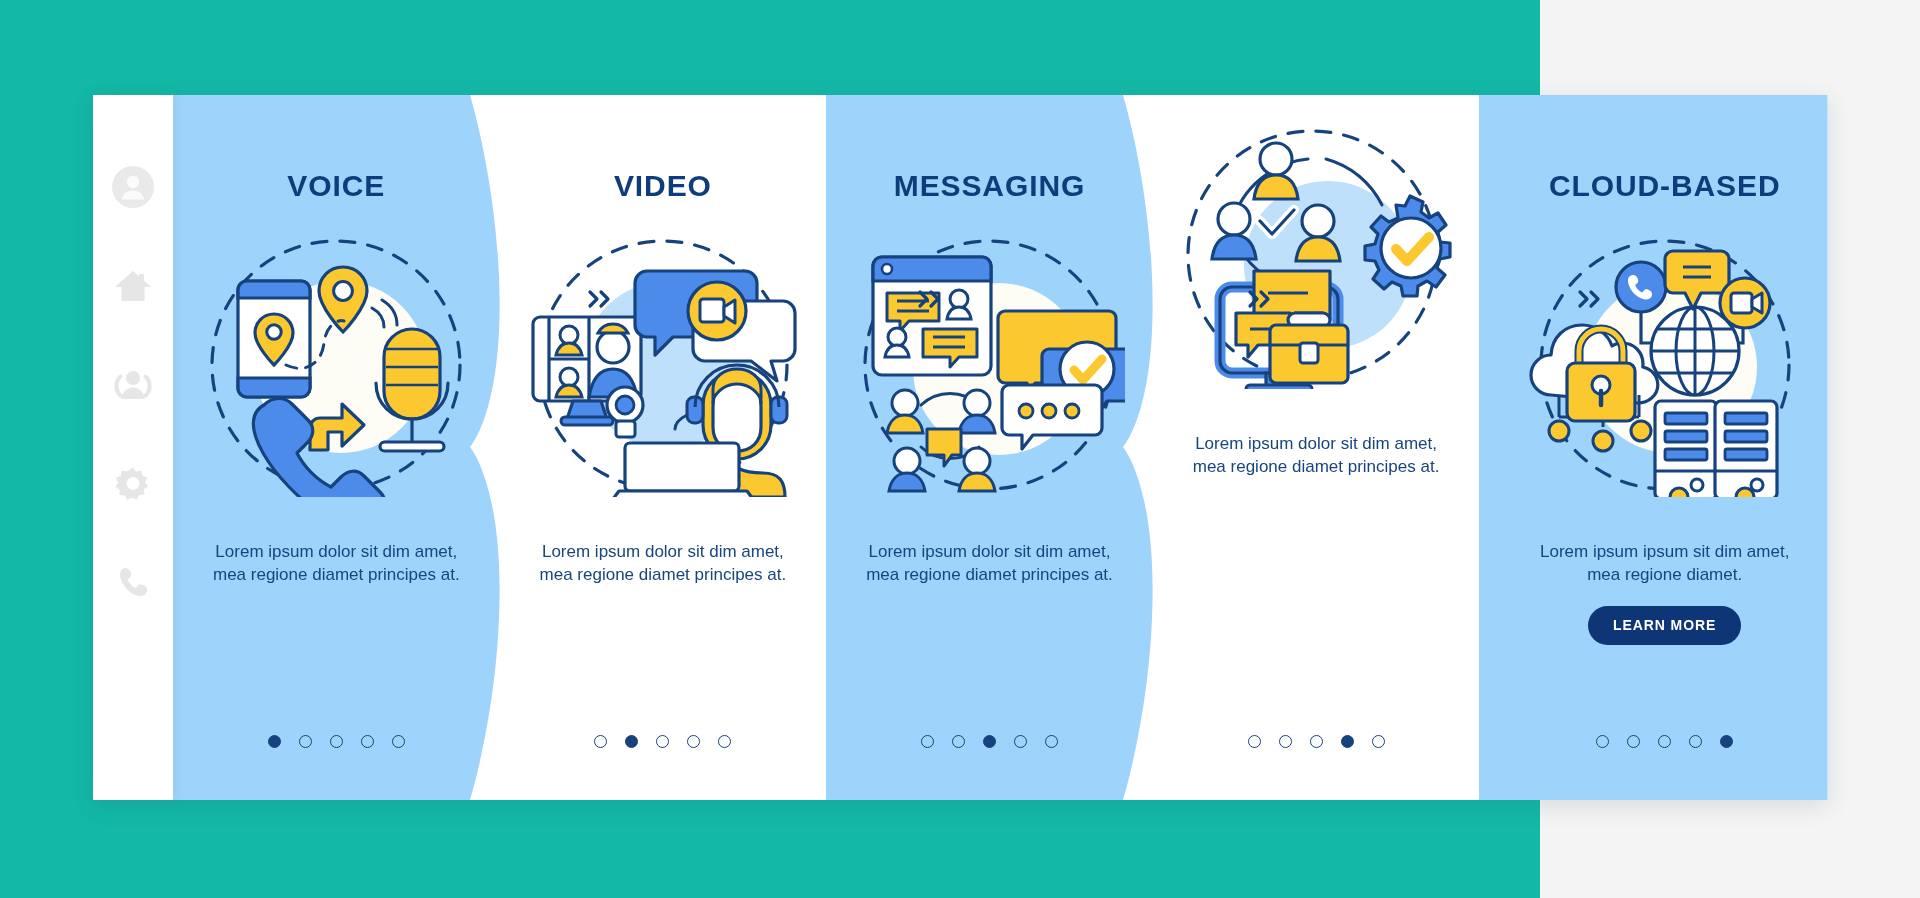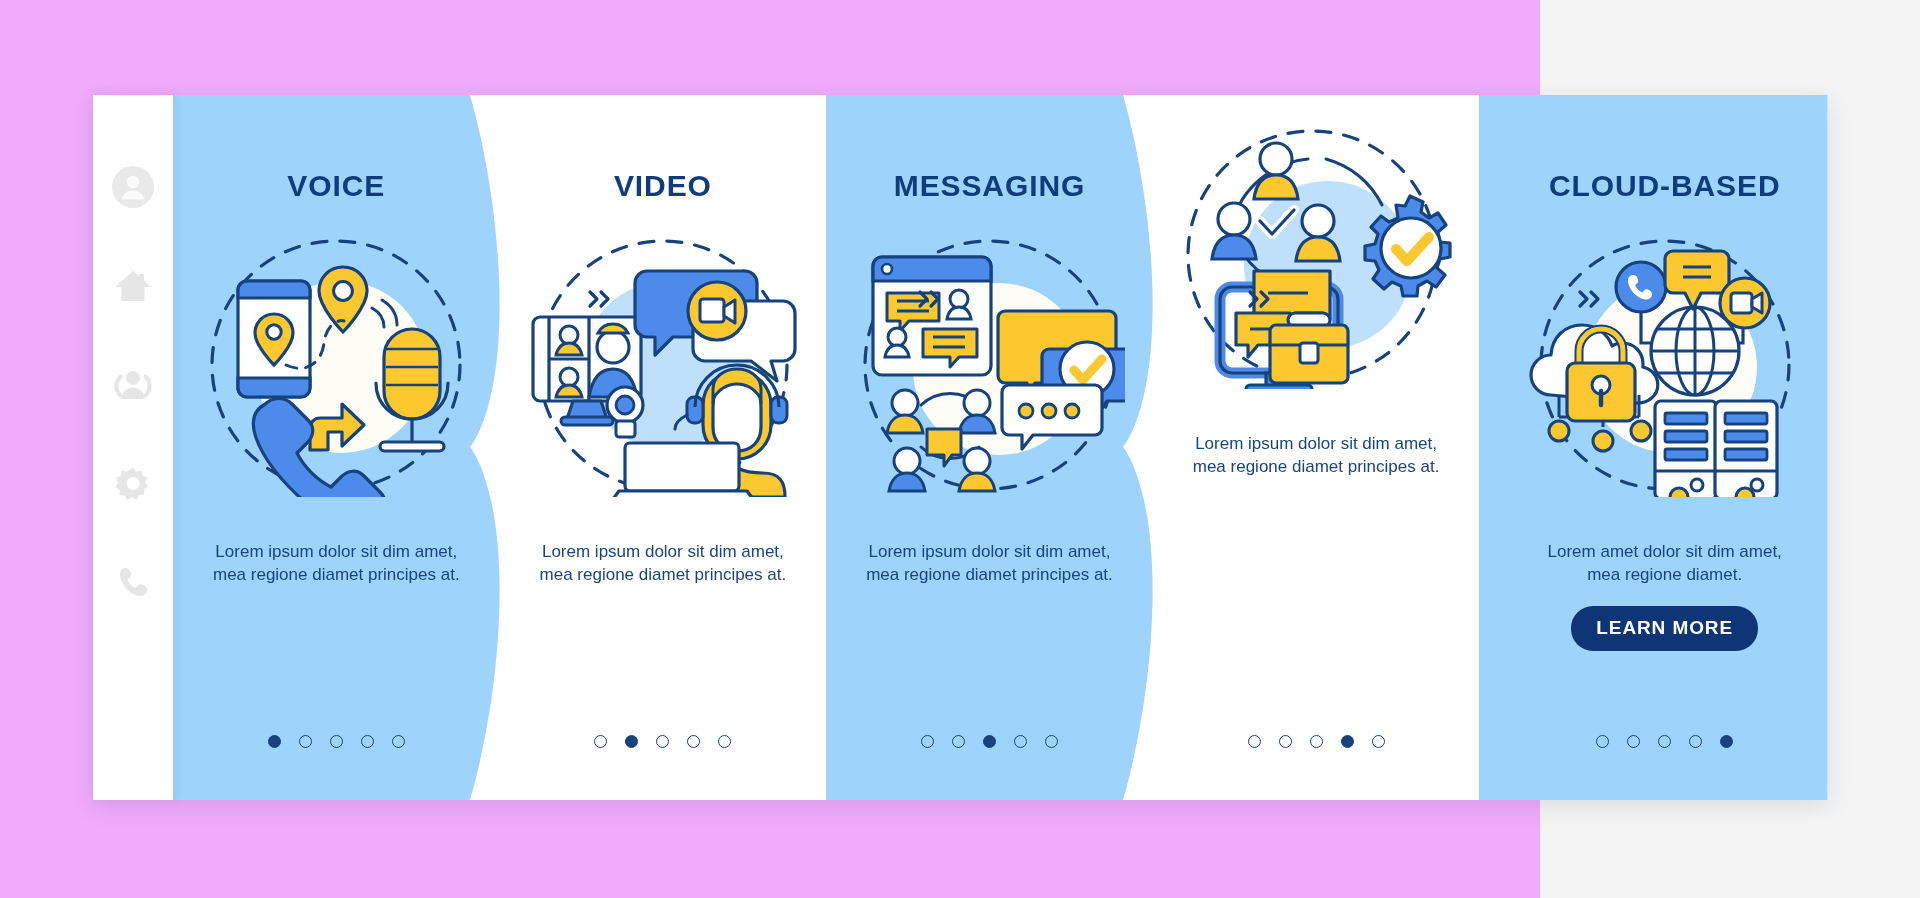--- a/index.html
+++ b/index.html
@@ -7,21 +7,21 @@
   html, body {
     width: 1920px; height: 898px;
     background: #f4f4f4;
     font-family: "Liberation Sans", sans-serif;
     overflow: hidden;
   }
 
   .stage {
     position: relative;
     width: 1540px; height: 898px;
-    background: #f0abfc;
+    background: #14b8a6;
   }
 
   
   .card {
     position: absolute;
     left: 93px; top: 95px;
     width: 1735px; height: 705px;
     display: flex;
     background: #ffffff;
     box-shadow: 0 6px 22px rgba(40,60,90,0.13);
@@ -115,21 +115,21 @@
     color: #18457f;
   }
 
   .p-btn {
     margin-top: 20px;
     background: #0e3576;
     color: #ffffff;
     border: none;
     border-radius: 22px;
     padding: 11px 25px 12px;
-    font-size: 19px;
+    font-size: 14px;
     font-weight: 600;
     letter-spacing: 0.9px;
     font-family: "Liberation Sans", sans-serif;
     cursor: pointer;
   }
 
   .dots {
     position: absolute;
     bottom: 52px;
     left: 0; right: 0;
@@ -486,21 +486,21 @@
               <rect x="186" y="176" width="62" height="98" rx="6" fill="#fff" stroke="#16427e" stroke-width="3.2"></rect>
               <rect x="196" y="188" width="42" height="11" rx="2" fill="#4d8bea" stroke="#16427e" stroke-width="2.8"></rect>
               <rect x="196" y="206" width="42" height="11" rx="2" fill="#4d8bea" stroke="#16427e" stroke-width="2.8"></rect>
               <rect x="196" y="224" width="42" height="11" rx="2" fill="#4d8bea" stroke="#16427e" stroke-width="2.8"></rect>
               <path d="M186 246h62" stroke="#16427e" stroke-width="3"></path>
               <circle cx="228" cy="260" r="6" fill="#fff" stroke="#16427e" stroke-width="3"></circle>
               <circle cx="150" cy="272" r="9" fill="#fbc92f" stroke="#16427e" stroke-width="3"></circle>
               <circle cx="216" cy="272" r="9" fill="#fbc92f" stroke="#16427e" stroke-width="3"></circle>
             </svg>
           </div>
-          <div class="p-desc">Lorem amet dolor sit dim amet, mea regione diamet.</div>
+          <div class="p-desc">Lorem ipsum ipsum sit dim amet, mea regione diamet.</div>
           <button class="p-btn">LEARN MORE</button>
           <div class="dots">
             <span class="dot"></span>
             <span class="dot"></span>
             <span class="dot"></span>
             <span class="dot"></span>
             <span class="dot active"></span>
           </div>
         </div>
       </div>

